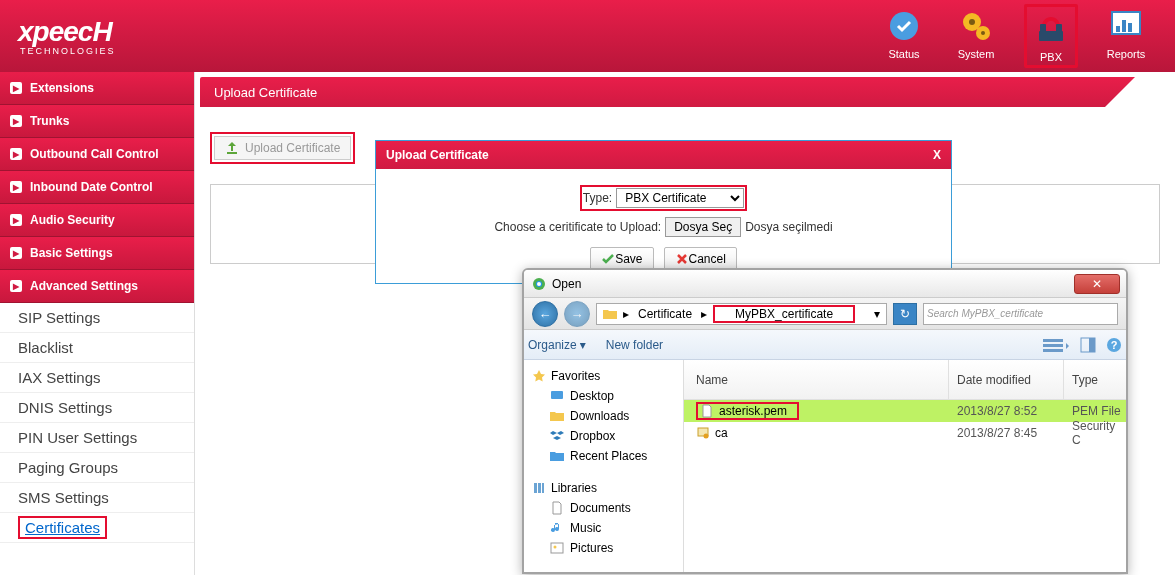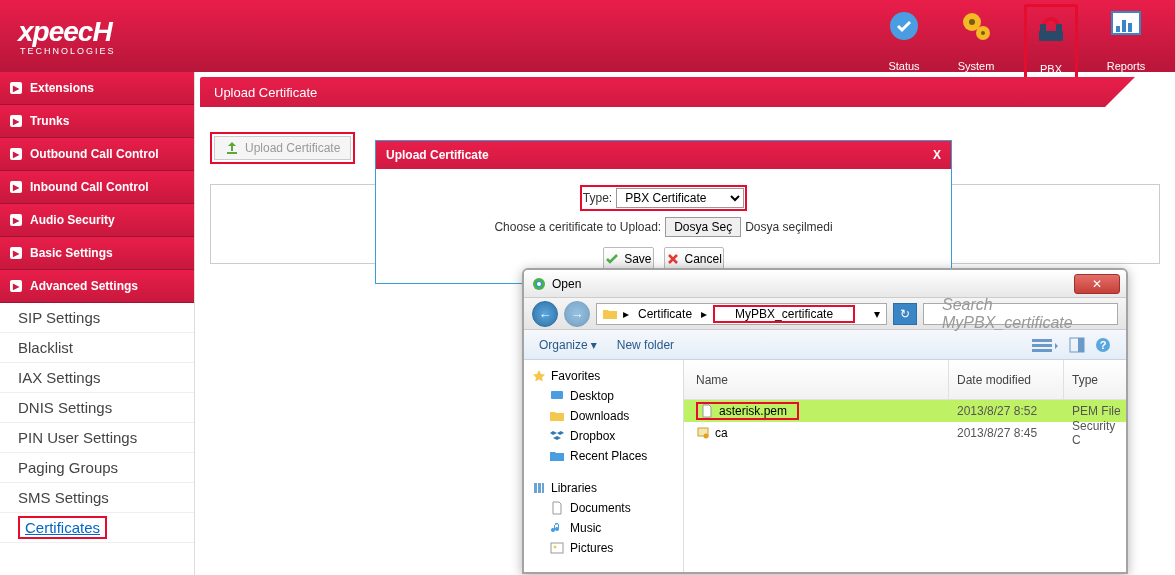--- a/index.html
+++ b/index.html
@@ -2,21 +2,21 @@
 <html><head>
 <meta charset="utf-8">
 <style>
 * { box-sizing: border-box; margin: 0; padding: 0; }
 body { font-family: Arial, sans-serif; font-size: 12px; width: 1175px; height: 575px; overflow: hidden; position: relative; background: #fff; }
 
 .header { height: 72px; background: linear-gradient(to bottom, #e91e4a 0%, #d01a42 50%, #b8163a 100%); display: flex; align-items: center; padding-left: 18px; position: relative; }
 .logo { color: #fff; font-size: 28px; font-weight: bold; font-style: italic; letter-spacing: -1px; }
 .logo-sub { color: #fff; font-size: 9px; letter-spacing: 2px; margin-left: 2px; margin-top: -2px; }
 .header-icons { position: absolute; right: 25px; top: 4px; display: flex; gap: 24px; }
-.hicon { display: flex; flex-direction: column; align-items: center; color: #fff; cursor: pointer; padding: 2px 4px; gap: 12px; }
+.hicon { display: flex; flex-direction: column; align-items: center; color: #fff; cursor: pointer; padding: 2px 4px; }
 .hicon.pbx-active { border: 3px solid #e40d30; border-radius: 2px; }
 .hicon svg { width: 40px; height: 40px; }
 .hicon span { font-size: 11px; margin-top: 2px; }
 
 .container { display: flex; height: calc(575px - 72px); }
 .sidebar { width: 195px; background: #fff; border-right: 1px solid #ddd; }
 .side-item { height: 33px; display: flex; align-items: center; padding-left: 10px; color: #fff; background: linear-gradient(to bottom, #e91e4a, #c8183d); border-bottom: 1px solid #a01331; font-weight: bold; font-size: 12px; cursor: pointer; }
 .side-item .arrow { width: 12px; height: 12px; background: #fff; border-radius: 2px; margin-right: 8px; display: flex; align-items: center; justify-content: center; color: #d01a42; font-size: 8px; }
 .sub-item { height: 30px; display: flex; align-items: center; padding-left: 18px; color: #444; background: #fff; border-bottom: 1px solid #eee; cursor: pointer; font-size: 15px; }
 .sub-item.cert-active { color: #0066cc; text-decoration: underline; }
@@ -33,34 +33,34 @@
 .modal { position: absolute; left: 375px; top: 140px; width: 577px; border: 1px solid #3b9dd8; background: #fff; }
 .modal-header { height: 28px; background: linear-gradient(to bottom, #e91e4a, #d01a42); color: #fff; display: flex; align-items: center; padding-left: 10px; font-weight: bold; font-size: 12px; position: relative; }
 .modal-close { position: absolute; right: 10px; cursor: pointer; font-weight: bold; }
 .modal-body { padding: 10px 20px 12px; text-align: center; color: #333; }
 .modal-row { display: flex; align-items: center; justify-content: center; margin: 6px 0; gap: 4px; font-size: 12px; }
 .type-select-wrap { border: 2px solid #e40d30; padding: 1px; display: inline-flex; align-items: center; }
 .type-select-wrap label { margin-right: 4px; }
 .type-select { border: 1px solid #999; padding: 1px 20px 1px 4px; background: #fff; font-size: 12px; }
 .file-btn { border: 1px solid #999; background: #f0f0f0; padding: 2px 8px; cursor: pointer; font-size: 12px; }
 .modal-buttons { display: flex; justify-content: center; gap: 10px; margin-top: 10px; }
-.mbtn { border: 1px solid #bbb; background: linear-gradient(#fff,#eee); padding: 4px 1px; cursor: pointer; border-radius: 2px; display: flex; align-items: center; gap: 5px; font-size: 12px; }
+.mbtn { border: 1px solid #bbb; background: linear-gradient(#fff,#eee); padding: 4px 10px; cursor: pointer; border-radius: 2px; display: flex; align-items: center; font-size: 12px; }
 
 .file-dialog { position: absolute; left: 522px; top: 268px; width: 606px; height: 306px; border: 2px solid #a3a3a3; background: #fff; box-shadow: 0 2px 12px rgba(0,0,0,.3); border-radius: 6px 6px 0 0; overflow: hidden; }
 .fd-title { height: 28px; background: linear-gradient(#fff,#e8e8e8); display: flex; align-items: center; padding-left: 8px; font-size: 12px; border-bottom: 1px solid #ccc; }
 .fd-title svg { width: 14px; height: 14px; margin-right: 6px; }
 .fd-title-close { margin-left: auto; width: 46px; height: 20px; background: linear-gradient(#e46e69,#c5403a); border: 1px solid #a0302a; border-radius: 3px; margin-right: 6px; display: flex; align-items: center; justify-content: center; color: #fff; cursor: pointer; font-size: 12px;}
 .fd-nav { height: 32px; background: linear-gradient(#f5f5f5,#e4e4e4); display: flex; align-items: center; padding: 0 8px; gap: 6px; border-bottom: 1px solid #ccc; }
 .nav-btn { width: 26px; height: 26px; border-radius: 50%; background: radial-gradient(#5ba7df,#2d6fa3); border: 1px solid #2d6fa3; cursor: pointer; display:flex;align-items:center;justify-content:center;color:#fff;font-size:13px;}
 .nav-path { flex: 1; height: 22px; background: #fff; border: 1px solid #aaa; display: flex; align-items: center; padding: 0 6px; font-size: 12px; gap: 6px; }
 .path-seg { padding: 0 3px; }
 .path-seg.highlighted { border: 2px solid #e40d30; padding: 0px 20px; }
 .refresh-btn { width: 24px; height: 22px; background: #3a85c5; border: 1px solid #2d6fa3; cursor:pointer; display:flex;align-items:center;justify-content:center;color:#fff;}
-.search-box { width: 195px; height: 22px; border: 1px solid #aaa; background: #fff; padding: 0 18px; color: #999; font-style: italic; font-size: 16px; display:flex;align-items:center; }
-.fd-toolbar { height: 30px; background: linear-gradient(#f5f8fc,#e4edf7); border-bottom: 1px solid #c8d4e4; display: flex; align-items: center; padding: 0 15px; gap: 20px; font-size: 12px; color: #2a5a8a; }
+.search-box { width: 195px; height: 22px; border: 1px solid #aaa; background: #fff; padding: 0 3px; color: #999; font-style: italic; font-size: 10px; display:flex;align-items:center; }
+.fd-toolbar { height: 30px; background: linear-gradient(#f5f8fc,#e4edf7); border-bottom: 1px solid #c8d4e4; display: flex; align-items: center; padding: 0 4px; gap: 20px; font-size: 12px; color: #2a5a8a; }
 .tb-item { cursor: pointer; display: flex; align-items: center; gap: 3px; }
 .tb-right { margin-left: auto; display: flex; gap: 10px; align-items: center;}
 .fd-body { display: flex; height: calc(100% - 90px); }
 .fd-tree { width: 160px; background: #fff; border-right: 1px solid #ddd; padding: 6px 0; overflow: hidden; }
 .tree-header { display: flex; align-items: center; gap: 5px; padding: 3px 8px; }
 .tree-header svg { width: 14px; height: 14px;}
 .tree-item { display: flex; align-items: flex-start; gap: 6px; padding: 3px 6px 3px 26px; cursor: pointer; font-size: 12px; }
 .tree-item svg { width: 14px; height: 14px; }
 .fd-list { flex: 1; background: #fff; }
 .list-header { display: flex; height: 40px; border-bottom: 1px solid #e0e0e0; background: linear-gradient(#fff,#f2f2f2); align-items: center; font-size: 12px; color: #444; }
@@ -133,21 +133,21 @@
     <div class="side-item">
         <span class="arrow">▶</span>
         <span>Trunks</span>
       </div>
     <div class="side-item">
         <span class="arrow">▶</span>
         <span>Outbound Call Control</span>
       </div>
     <div class="side-item">
         <span class="arrow">▶</span>
-        <span>Inbound Call Control</span>
+        <span>Inbound Date Control</span>
       </div>
     <div class="side-item">
         <span class="arrow">▶</span>
         <span>Audio Security</span>
       </div>
     <div class="side-item">
         <span class="arrow">▶</span>
         <span>Basic Settings</span>
       </div>
     <div class="side-item">

